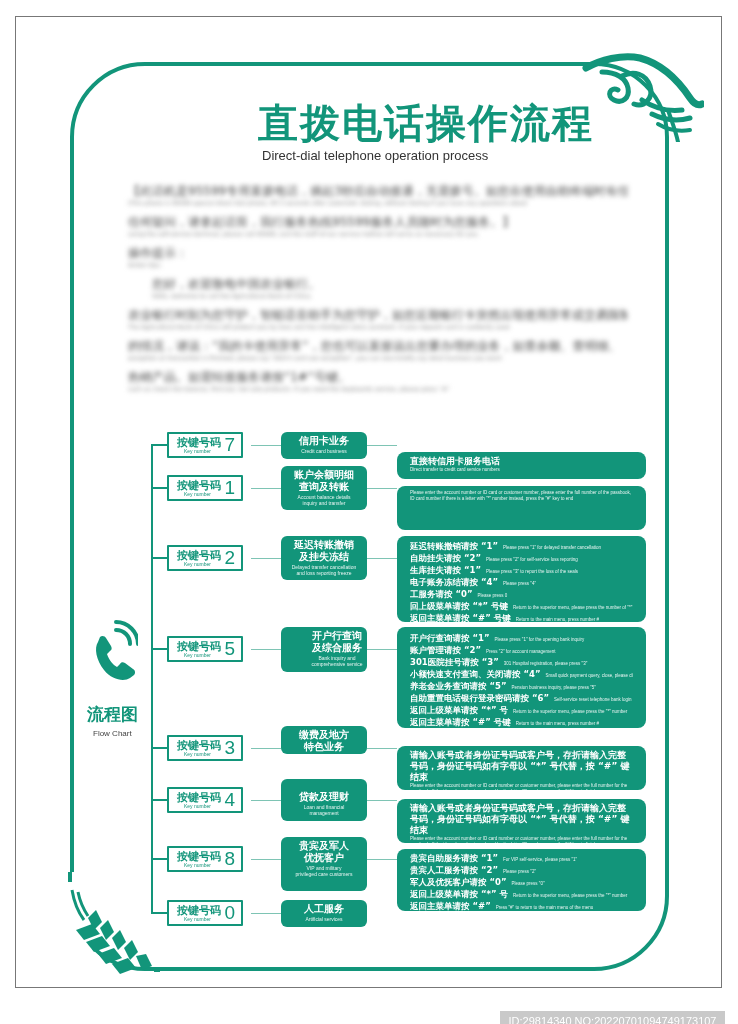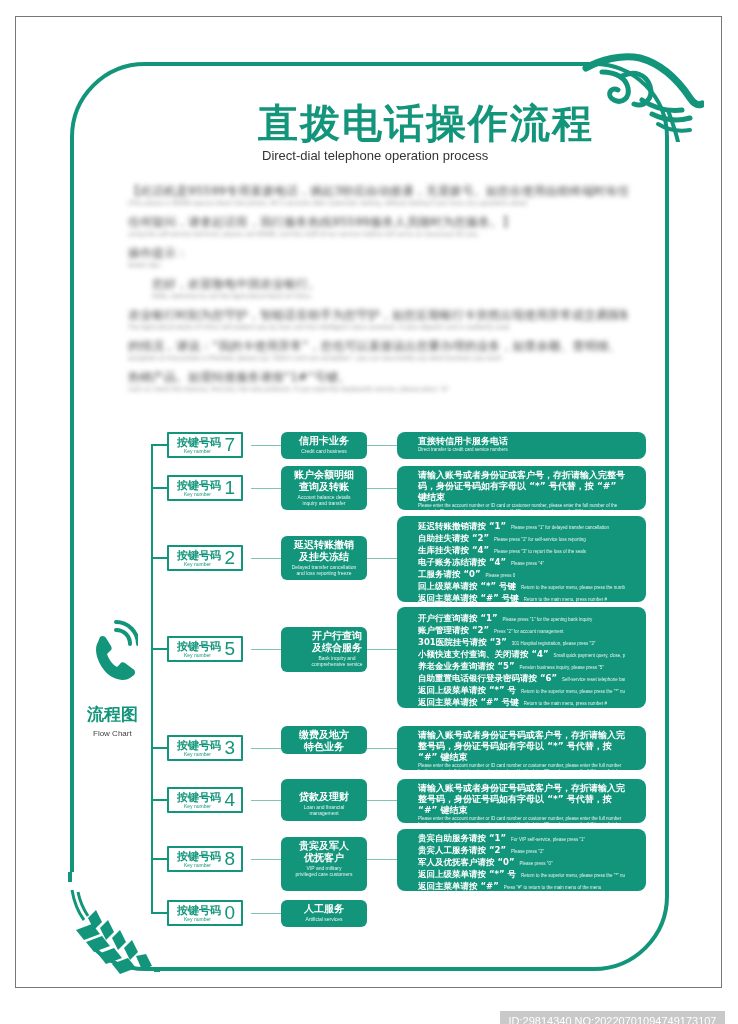--- a/index.html
+++ b/index.html
@@ -14,21 +14,21 @@
   .trunk{position:absolute;left:151px;top:444px;width:2px;height:470px;background:#12957a;}
   .branch{position:absolute;height:2px;background:#12957a;}
   .conn{position:absolute;height:1px;background:#7ec4b4;}
   .key-box{position:absolute;left:167px;width:76px;height:26px;border:2px solid #12957a;border-radius:1px;background:#fff;box-sizing:border-box;}
   .key-label{position:absolute;left:8px;top:1px;font-size:11px;font-weight:bold;color:#12957a;white-space:nowrap;}
   .key-sub{position:absolute;left:15px;top:14px;font-size:5px;color:#12957a;font-family:"Liberation Sans",sans-serif;white-space:nowrap;}
   .key-num{position:absolute;right:6px;top:0px;font-size:19px;color:#12957a;font-family:"Liberation Sans",sans-serif;}
   .svc-box{position:absolute;left:281px;width:86px;background:#12957a;border-radius:6px;color:#fff;text-align:center;box-sizing:border-box;padding-top:3px;}
   .svc-zh{font-size:10px;font-weight:bold;line-height:12px;white-space:pre-line;}
   .svc-en{font-size:5px;line-height:6px;font-family:"Liberation Sans",sans-serif;opacity:.9;white-space:pre-line;margin-top:1px;}
-  .desc-box{position:absolute;left:397px;width:249px;background:#12957a;border-radius:8px;color:#fff;box-sizing:border-box;padding:4px 21px;}
+  .desc-box{position:absolute;left:397px;width:249px;background:#12957a;border-radius:8px;color:#fff;box-sizing:border-box;padding:4px 13px;margin-top:20px;}
   .desc-zh{font-size:9px;font-weight:bold;line-height:11px;}
   .desc-en{font-size:4.5px;line-height:6px;font-family:"Liberation Sans",sans-serif;opacity:.9;}
   .desc-line{white-space:nowrap;overflow:hidden;font-size:8.5px;font-weight:bold;line-height:11px;}
   .desc-line .en{font-size:4.5px;font-weight:normal;font-family:"Liberation Sans",sans-serif;margin-left:5px;opacity:.9;}
   .phone-icon{position:absolute;left:90px;top:620px;width:48px;height:62px;}
   .flow-zh{position:absolute;left:87px;top:703px;font-size:17px;font-weight:bold;color:#12957a;white-space:nowrap;}
   .flow-en{position:absolute;left:93px;top:729px;font-size:8px;color:#444;font-family:"Liberation Sans",sans-serif;white-space:nowrap;}
   .wing{position:absolute;left:582px;top:50px;width:122px;height:92px;}
   .wheat{position:absolute;left:62px;top:872px;width:98px;height:106px;}
   .watermark-left{position:absolute;left:12px;top:1051px;font-size:18px;color:#fff;-webkit-text-stroke:1px #999;font-family:"Liberation Sans",sans-serif;white-space:nowrap;letter-spacing:1px;}
@@ -108,21 +108,20 @@
   </div>
   <div class="conn" style="left:251px;top:488px;width:30px;"></div>
   <div class="svc-box" style="top:466px;height:44px;">
     <div class="svc-zh">账户余额明细
 查询及转账</div>
     <div class="svc-en">Account balance details
 inquiry and transfer</div>
   </div>
   <div class="conn" style="left:367px;top:488px;width:30px;"></div>
   <div class="desc-box" style="top:466px;height:44px;">
-    <div class="desc-zh">请输入账号或者身份证或客户号，存折请输入完整号码，身份证号码如有字母以 “*” 号代替，按 “#” 键结束</div>
     <div class="desc-en">Please enter the account number or ID card or customer number, please enter the full number of the passbook, ID card number if there is a letter with "*" number instead, press the "#" key to end</div>
   </div>
 </div>
 
 <div>
   <div class="branch" style="left:151px;top:557px;width:16px;"></div>
   <div class="key-box" style="top:545px;">
     <span class="key-label">按键号码</span>
     <span class="key-sub">Key number</span>
     <span class="key-num">2</span>
@@ -131,21 +130,21 @@
   <div class="svc-box" style="top:536px;height:44px;">
     <div class="svc-zh">延迟转账撤销
 及挂失冻结</div>
     <div class="svc-en">Delayed transfer cancellation
 and loss reporting freeze</div>
   </div>
   <div class="conn" style="left:367px;top:558px;width:30px;"></div>
   <div class="desc-box" style="top:516px;height:86px;padding-top:5px;">
     <div class="desc-line"><span>延迟转账撤销请按 “1”</span><span class="en">Please press "1" for delayed transfer cancellation</span></div>
     <div class="desc-line"><span>自助挂失请按 “2”</span><span class="en">Please press "2" for self-service loss reporting</span></div>
-    <div class="desc-line"><span>生库挂失请按 “4”</span><span class="en">Please press "3" to report the loss of the seals</span></div>
+    <div class="desc-line"><span>生库挂失请按 “1”</span><span class="en">Please press "3" to report the loss of the seals</span></div>
     <div class="desc-line"><span>电子账务冻结请按 “4”</span><span class="en">Please press "4"</span></div>
     <div class="desc-line"><span>工服务请按 “0”</span><span class="en">Please press 0</span></div>
     <div class="desc-line"><span>回上级菜单请按 “*” 号键</span><span class="en">Return to the superior menu, please press the number of "*" key</span></div>
     <div class="desc-line"><span>返回主菜单请按 “#” 号键</span><span class="en">Return to the main menu, press number #</span></div>
   </div>
 </div>
 
 <div>
   <div class="branch" style="left:151px;top:648px;width:16px;"></div>
   <div class="key-box" style="top:636px;">

